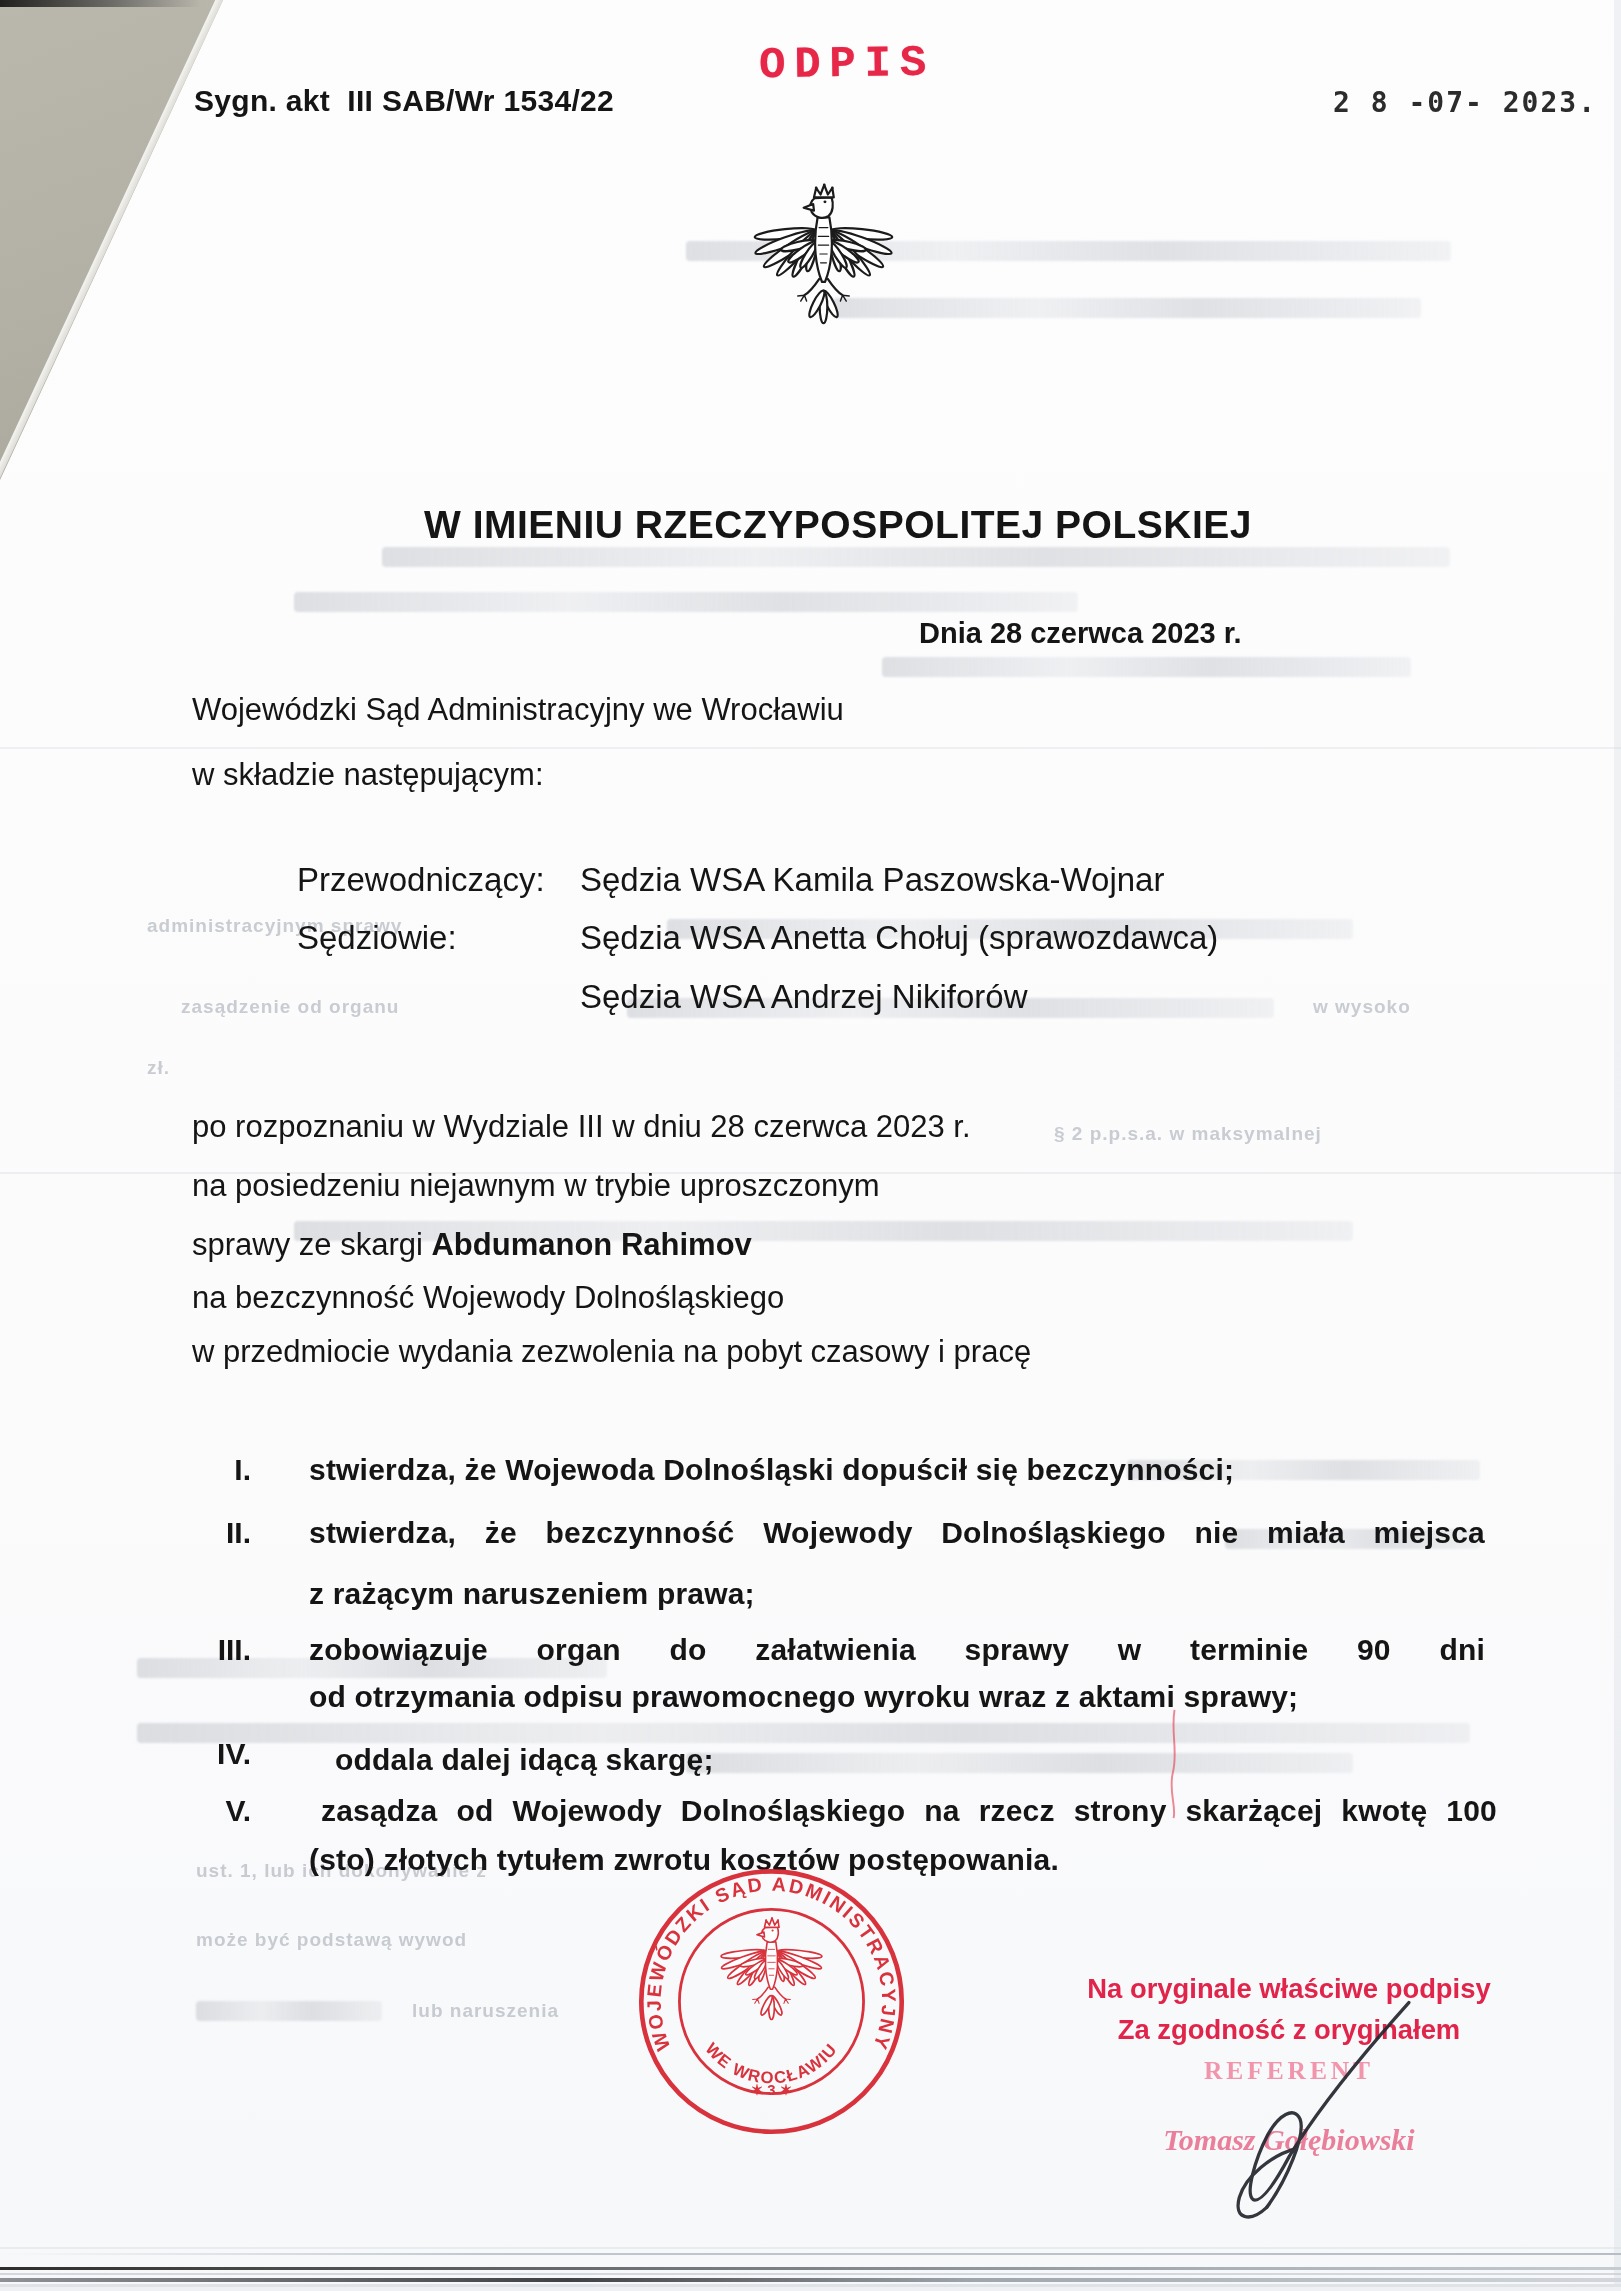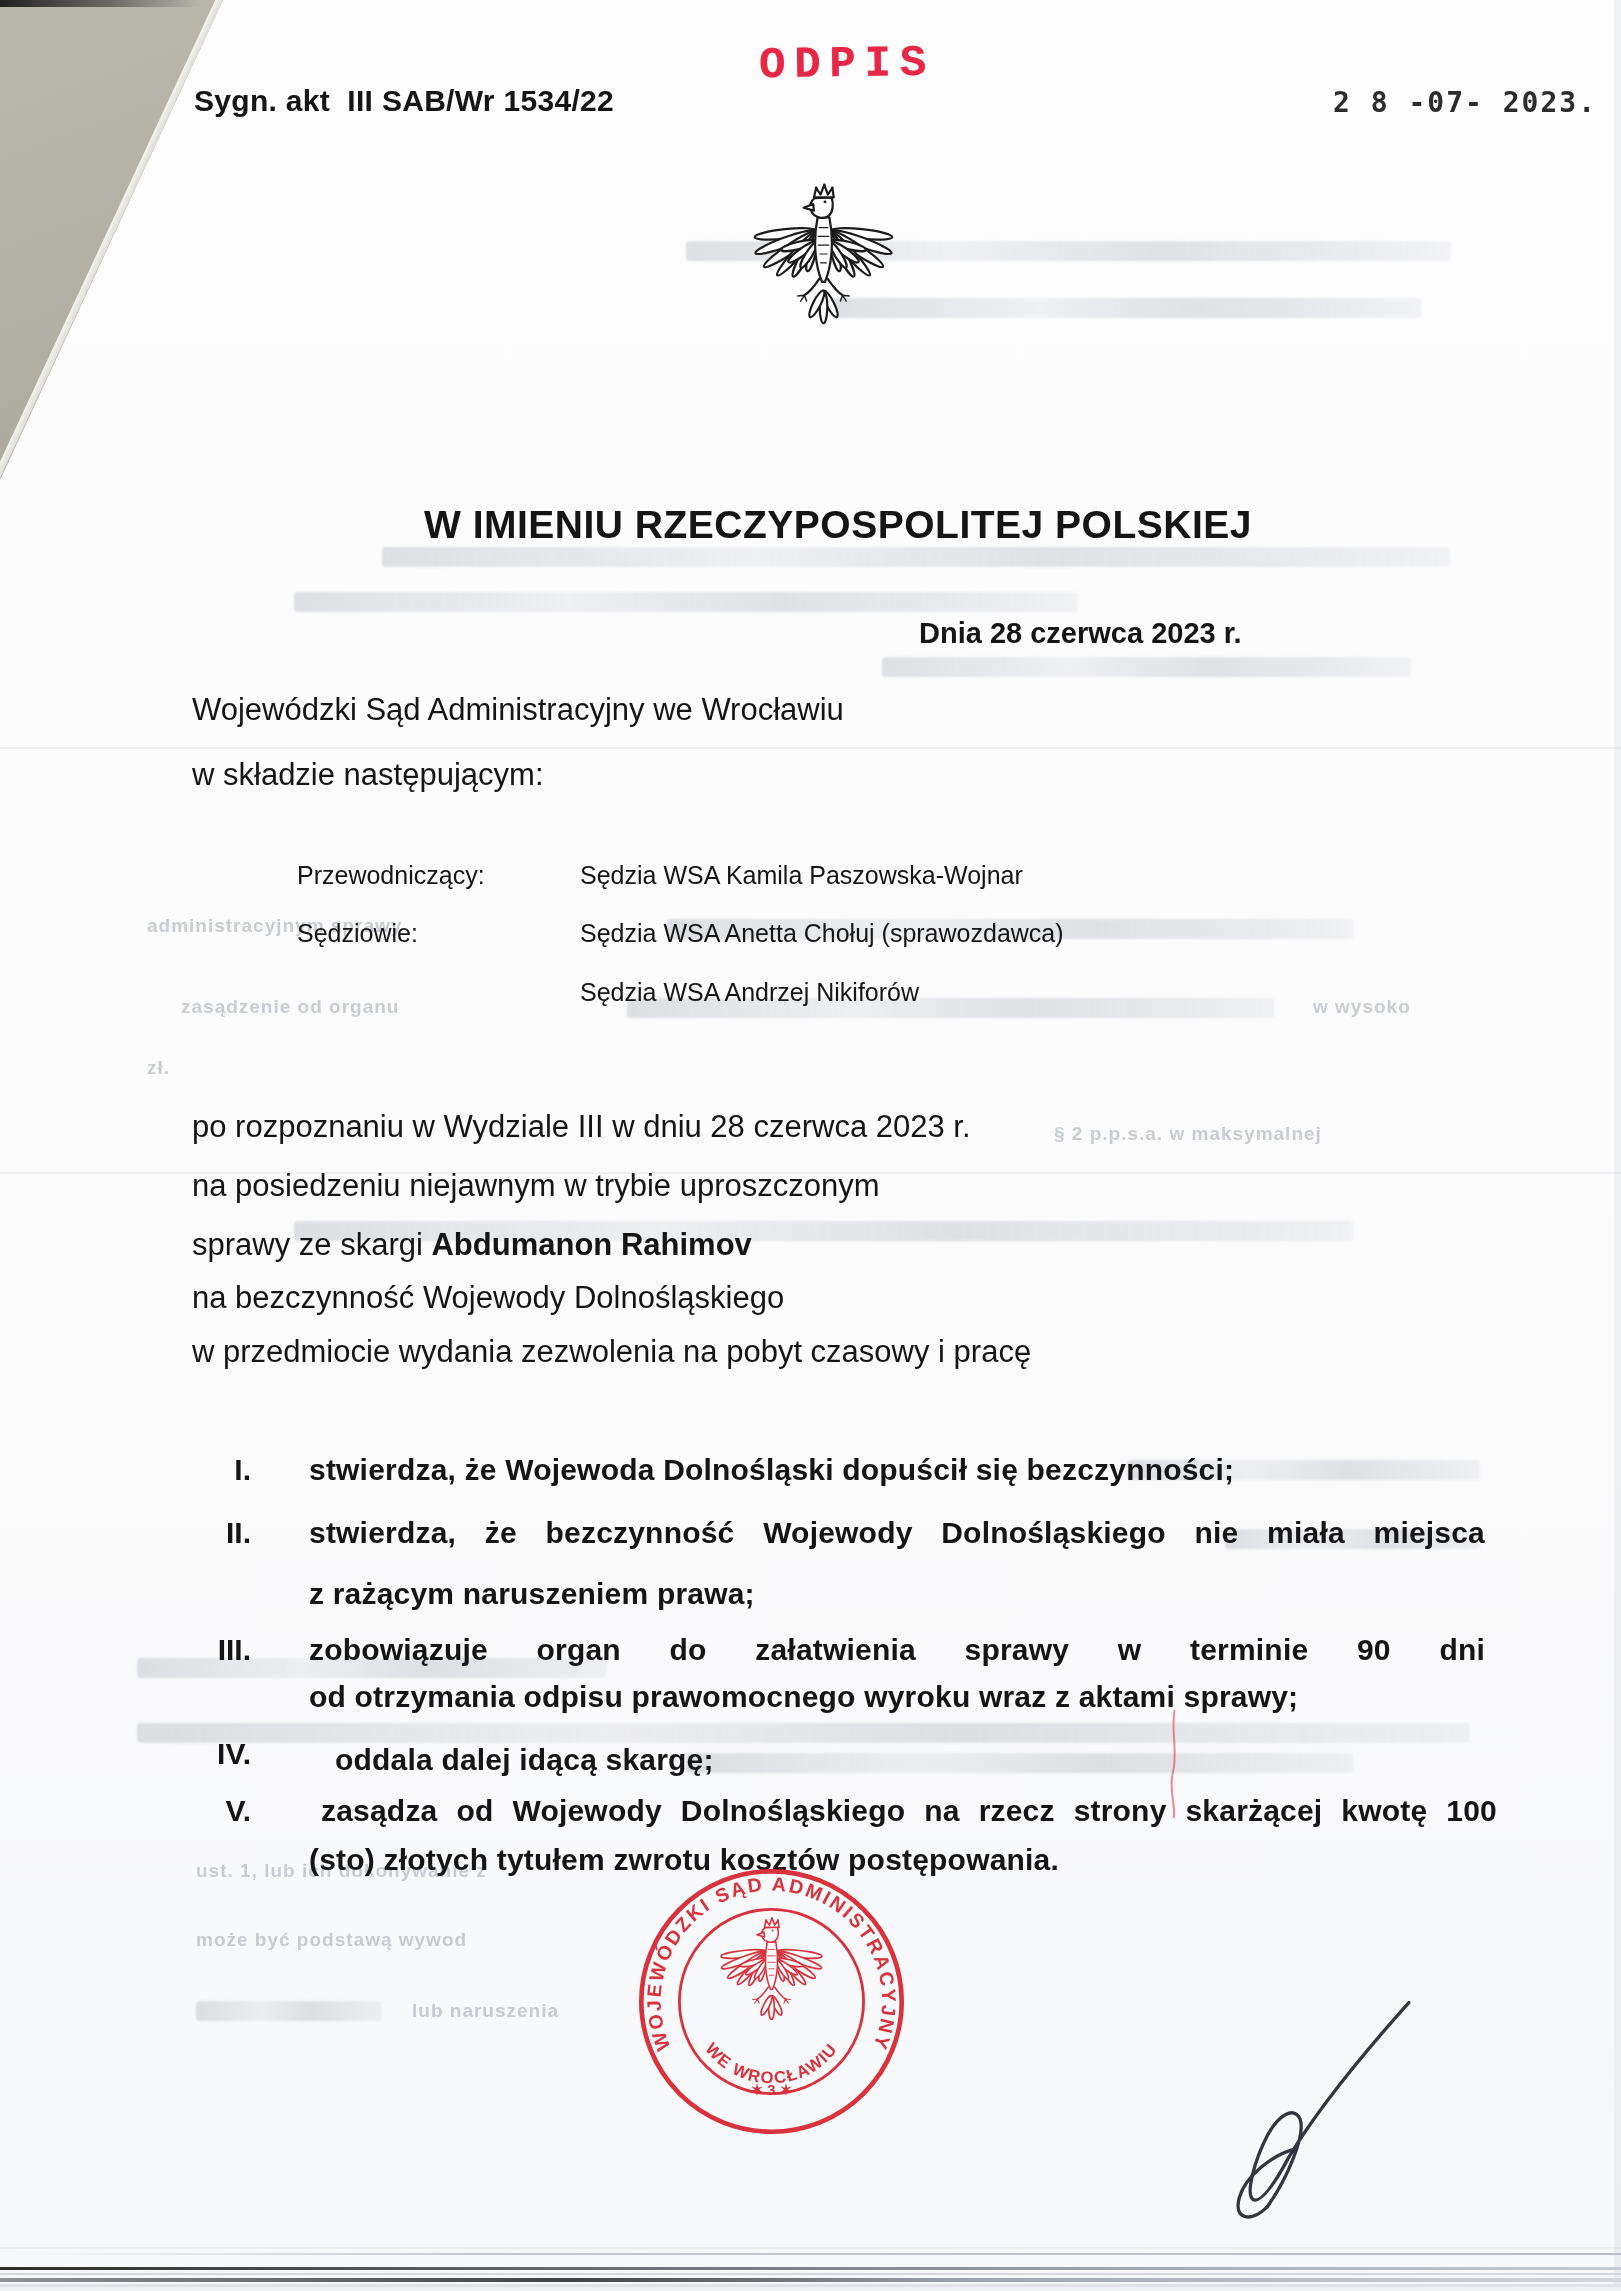--- a/index.html
+++ b/index.html
@@ -28,21 +28,21 @@
   .datestamp{position:absolute;left:1333px;top:86px;font-family:"DejaVu Sans Mono",monospace;
     font-size:28px;font-weight:700;color:#2c2c2c;letter-spacing:2px;white-space:pre;}
   .emblem{position:absolute;left:750px;top:178px;width:147px;height:155px;color:#1b1b1b;}
   
   .title1,.title2{position:absolute;left:196px;width:1284px;text-align:center;font-weight:700;letter-spacing:0.5px;}
   .title1{top:398px;font-size:39px;}
   .title2{top:468px;font-size:39px;margin-top:35px;}
   .dateline{position:absolute;left:919px;top:617px;font-size:29px;font-weight:700;}
   .courtline{position:absolute;left:192px;font-size:31px;}
   
-  .panel-row{position:absolute;left:0;width:1326px;height:39px;font-size:25px;}
+  .panel-row{position:absolute;left:0;width:1326px;height:39px;font-size:33px;}
   .panel-role{position:absolute;left:297px;}
   .panel-name{position:absolute;left:580px;}
   .intro-line{position:absolute;left:192px;font-size:31px;white-space:pre;}
   .intro-line b{font-weight:700;}
   
   .rul-num{position:absolute;left:167px;width:84px;text-align:right;font-size:30px;font-weight:700;}
   .rul-text{position:absolute;left:309px;width:1176px;font-size:30px;font-weight:700;letter-spacing:0.2px;}
   .rul-text.justify{text-align:justify;text-align-last:justify;}
   
   .seal{position:absolute;left:632px;top:1862px;width:279px;height:279px;opacity:.93;}
@@ -201,20 +201,26 @@
     </text>
     <text fill="#d6242e" font-family="Liberation Sans, sans-serif" font-weight="700" font-size="18" letter-spacing="1.5">
       <textPath href="#arcBottom" startOffset="50%" text-anchor="middle">WE WROCŁAWIU</textPath>
     </text>
     <text x="150" y="250" fill="#d6242e" text-anchor="middle" font-family="Liberation Sans, sans-serif" font-weight="700" font-size="16">✶  3  ✶</text>
     <g color="#d6242e">
       <use href="#eagle" x="92" y="58" width="116" height="116"></use>
     </g>
   </svg>
 
+  <div class="cert">
+    <div class="cert-l1">Na oryginale właściwe podpisy</div>
+    <div class="cert-l2">Za zgodność z oryginałem</div>
+    <div class="cert-ref">REFERENT</div>
+    <div class="cert-signer">Tomasz Gołębiowski</div>
+  </div>
 
   <svg class="signature" viewBox="0 0 300 250">
     <g fill="none" stroke="#23262e" stroke-width="3.4" stroke-linecap="round" opacity=".92">
       <path d="M 257 23 C 215 70 165 130 135 180 C 120 208 106 228 98 224 C 90 218 100 183 113 158 C 124 138 140 128 146 142 C 152 158 132 205 112 232"></path>
       <path d="M 112 232 C 95 248 78 244 84 222 C 90 200 118 178 142 172"></path>
     </g>
   </svg>
 
   <svg class="redmark" viewBox="0 0 30 120">
     <path d="M 14 4 C 10 28 18 48 12 70 C 8 90 16 104 13 116" fill="none" stroke="#e23a50" stroke-width="2" opacity=".6"></path>

